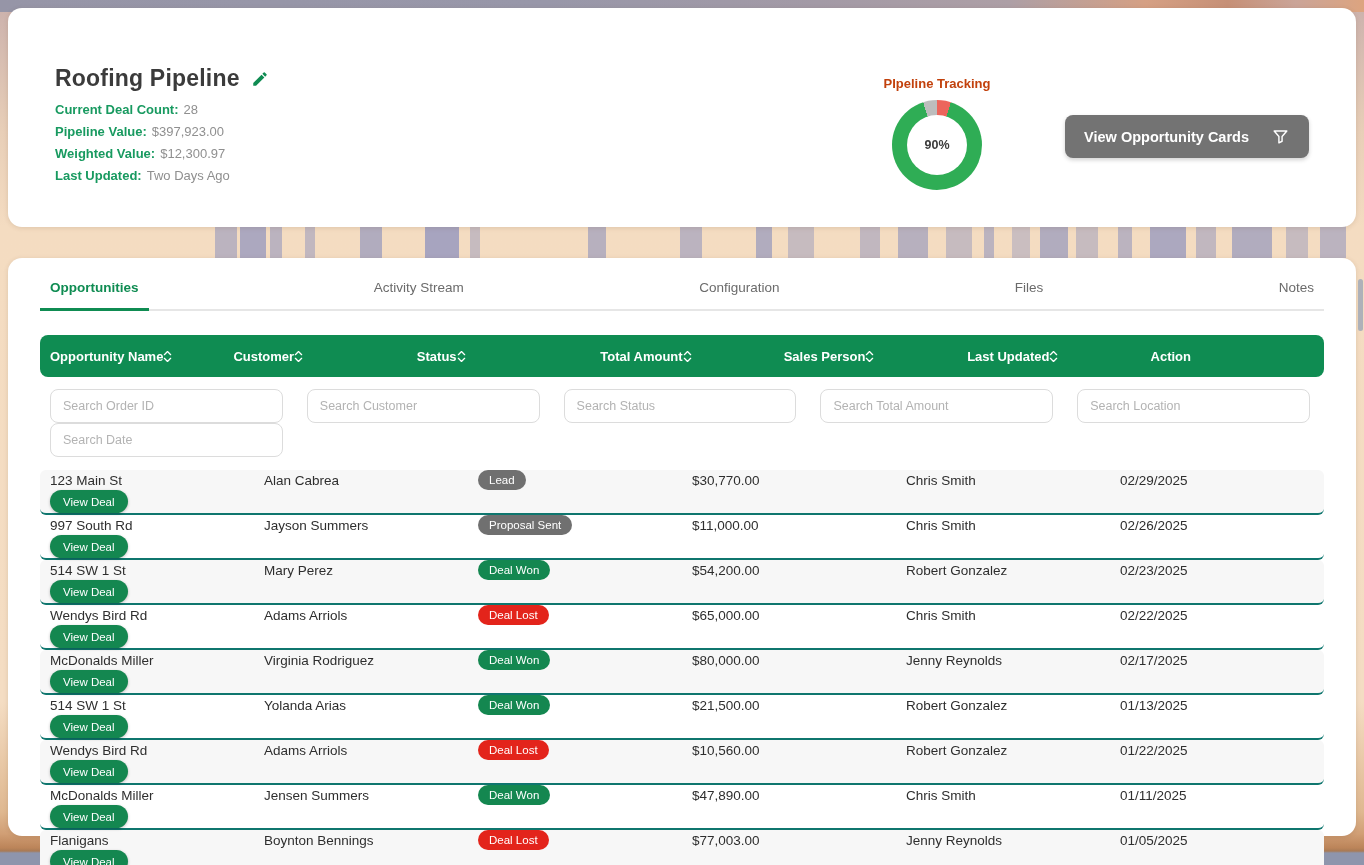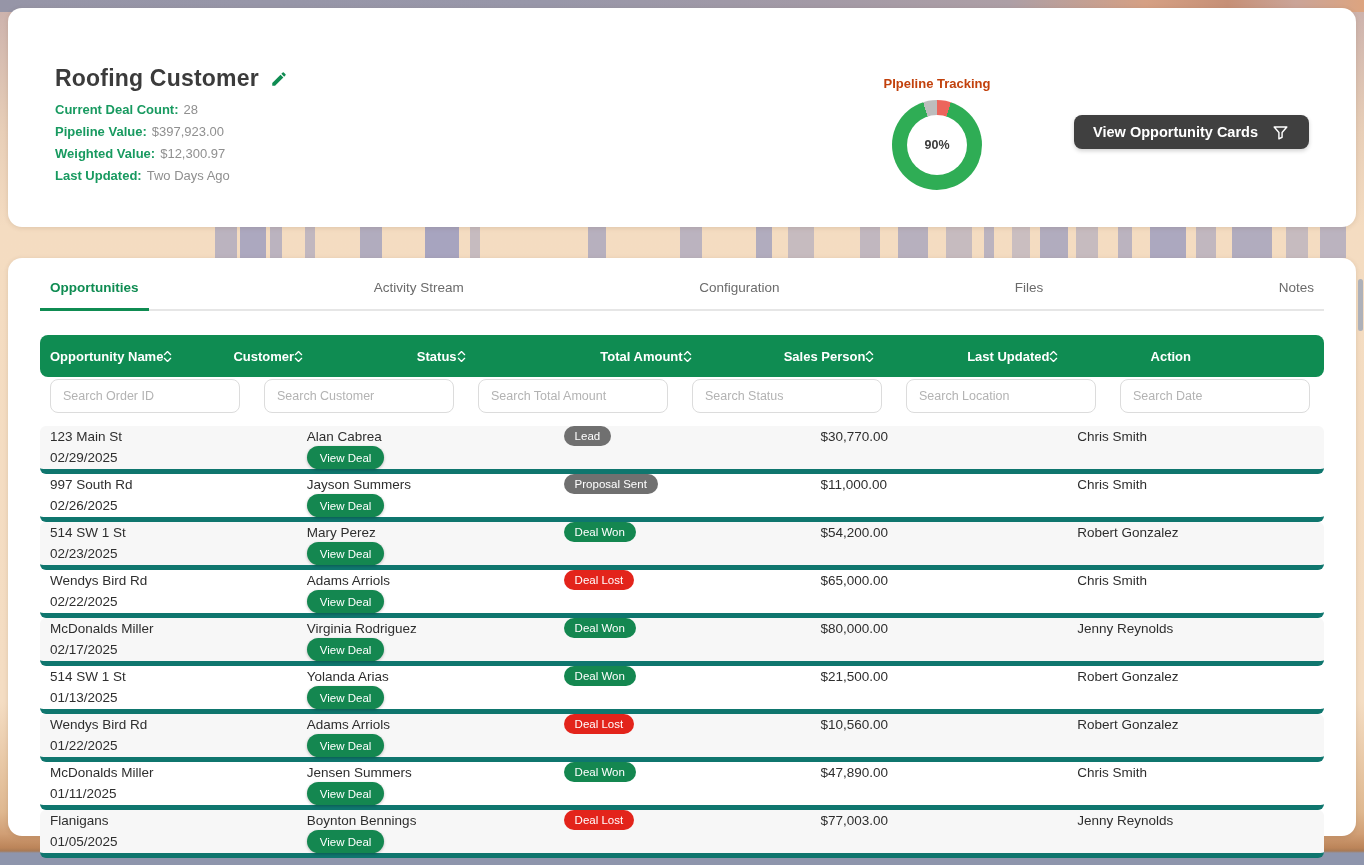--- a/index.html
+++ b/index.html
@@ -30,40 +30,40 @@
   .title-row h1{font-size:23px;margin:0;color:#3b3b3b;font-weight:700;letter-spacing:.2px}
   .edit-ic{display:flex;cursor:pointer}
   .stats{position:absolute;left:47px;top:91px;font-size:13px;line-height:22px}
   .stat-label{color:#189a60;font-weight:700;margin-right:5px}
   .stat-value{color:#8f8f8f}
   .donut-wrap{position:absolute;left:870px;top:68px;width:118px;text-align:center}
   .donut-title{font-size:13px;font-weight:700;color:#c2410c;margin-bottom:9px;white-space:nowrap}
   .donut{width:90px;height:90px;border-radius:50%;margin:0 auto;position:relative;background:#2fad55}
   .donut-hole{position:absolute;inset:15px;background:#fff;border-radius:50%;
     display:flex;align-items:center;justify-content:center;font-size:12.5px;font-weight:700;color:#3b3b3b}
-  .primary-btn{position:absolute;right:47px;top:107px;height:34px;background:#404040;border:none;
-    border-radius:8px;color:#fff;font-weight:700;font-size:14.5px;display:flex;align-items:center;gap:13px;
+  .primary-btn{position:absolute;right:47px;top:107px;height:43px;background:#737373;border:none;
+    border-radius:8px;color:#fff;font-weight:700;font-size:14.5px;display:flex;align-items:center;gap:22px;
     padding:0 19px;font-family:inherit;cursor:pointer;box-shadow:0 2px 4px rgba(0,0,0,.18)}
   
   .tabs{display:flex;justify-content:space-between;align-items:flex-start;padding-top:22px;
     border-bottom:2px solid #e6e6e6;font-size:13.5px;color:#6b6b6b}
   .tab{padding:0 10px 13px;cursor:pointer;white-space:nowrap}
   .tab.active{color:#0f8c52;font-weight:700;border-bottom:3px solid #0f8c52;margin-bottom:-2px}
   
   .thead{margin-top:24px;display:grid;grid-template-columns:repeat(7,1fr);background:#0f8c52;
     border-radius:8px;height:42px;align-items:center;color:#fff;font-size:13px;font-weight:700}
   .th{display:flex;align-items:center;padding-left:10px;cursor:pointer}
   .sort-ic path{fill:none;stroke:#fff;stroke-width:1.4;stroke-linecap:round;stroke-linejoin:round}
-  .search-row{display:grid;grid-template-columns:repeat(6,1fr);padding:2px 0 13px}
+  .search-row{display:grid;grid-template-columns:repeat(5,1fr);padding:12px 0 13px}
   .search-input{margin-left:10px;width:calc(100% - 24px);height:34px;border:1px solid #dcdcdc;
     border-radius:8px;padding:0 12px;box-sizing:border-box;font-size:12.5px;color:#444;
     font-family:inherit;outline:none;background:#fff}
   .search-input::placeholder{color:#b3b3b3}
-  .tbody .tr{display:grid;grid-template-columns:repeat(5,1fr);height:43px;align-items:center;
-    font-size:13.5px;color:#2e2e2e;border-bottom:5px solid #0f766e;border-radius:6px}
+  .tbody .tr{display:grid;grid-template-columns:repeat(6,1fr);height:43px;align-items:center;
+    font-size:13.5px;color:#2e2e2e;border-bottom:2px solid #0f766e;border-radius:6px}
   .tbody .tr:nth-child(odd){background:#f7f7f7}
   .td{padding-left:10px;white-space:nowrap}
   .badge{display:inline-block;padding:4px 11px;border-radius:20px;color:#fff;font-size:11.5px}
   .badge.neutral{background:#707070}
   .badge.won{background:#148750}
   .badge.lost{background:#e3241b}
   .view-deal-btn{background:#148750;color:#fff;border:none;border-radius:20px;padding:5.5px 13px;
     font-size:11.5px;font-family:inherit;cursor:pointer;box-shadow:0 1px 3px rgba(0,0,0,.25)}
   .scrollbar-thumb{position:absolute;right:1px;top:279px;width:5px;height:52px;background:#aeb1b9;
     border-radius:3px;z-index:2}
@@ -100,21 +100,21 @@
       <rect x="1232" y="14" width="40" height="66" opacity=".65"></rect>
       <rect x="1286" y="36" width="22" height="44" opacity=".45"></rect>
       <rect x="1320" y="22" width="26" height="58" opacity=".55"></rect>
     </g>
   </svg>
   <div class="bg-road"></div>
 </div>
 
 <div class="card header-card">
   <div class="title-row">
-    <h1>Roofing Customer</h1>
+    <h1>Roofing Pipeline</h1>
     <span class="edit-ic">
       <svg width="18" height="18" viewBox="0 0 24 24" fill="#0f8c52">
         <path d="M3 17.25V21h3.75L17.8 9.94l-3.75-3.75L3 17.25zM20.7 7.04c.39-.39.39-1.02 0-1.41l-2.34-2.34a.996.996 0 0 0-1.41 0l-1.83 1.83 3.75 3.75 1.83-1.83z"></path>
       </svg>
     </span>
   </div>
   <div class="stats">
   <div class="stat-row"><span class="stat-label">Current Deal Count:</span><span class="stat-value">28</span></div>
 
   <div class="stat-row"><span class="stat-label">Pipeline Value:</span><span class="stat-value">$397,923.00</span></div>
@@ -208,25 +208,25 @@
   <div class="search-row">
   <div class="search-cell">
     <input class="search-input" type="text" placeholder="Search Order ID" style="">
   </div>
 
   <div class="search-cell">
     <input class="search-input" type="text" placeholder="Search Customer" style="">
   </div>
 
   <div class="search-cell">
+    <input class="search-input" type="text" placeholder="Search Status" style="">
+  </div>
+
+  <div class="search-cell">
     <input class="search-input" type="text" placeholder="Search Total Amount" style="">
-  </div>
-
-  <div class="search-cell">
-    <input class="search-input" type="text" placeholder="Search Status" style="">
   </div>
 
   <div class="search-cell">
     <input class="search-input" type="text" placeholder="Search Location" style="">
   </div>
 
   <div class="search-cell">
     <input class="search-input" type="text" placeholder="Search Date" style="">
   </div>
 

